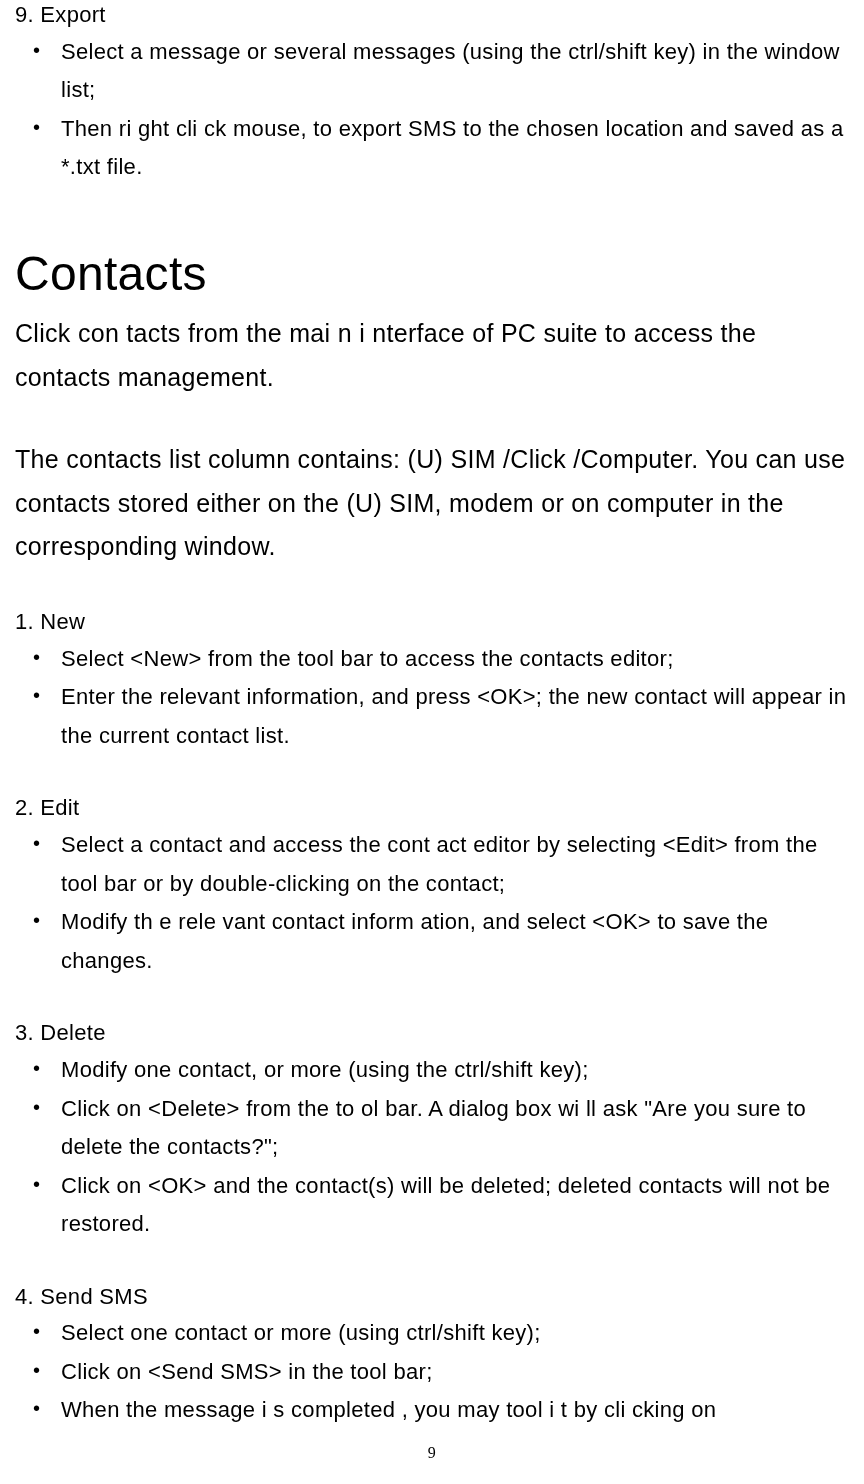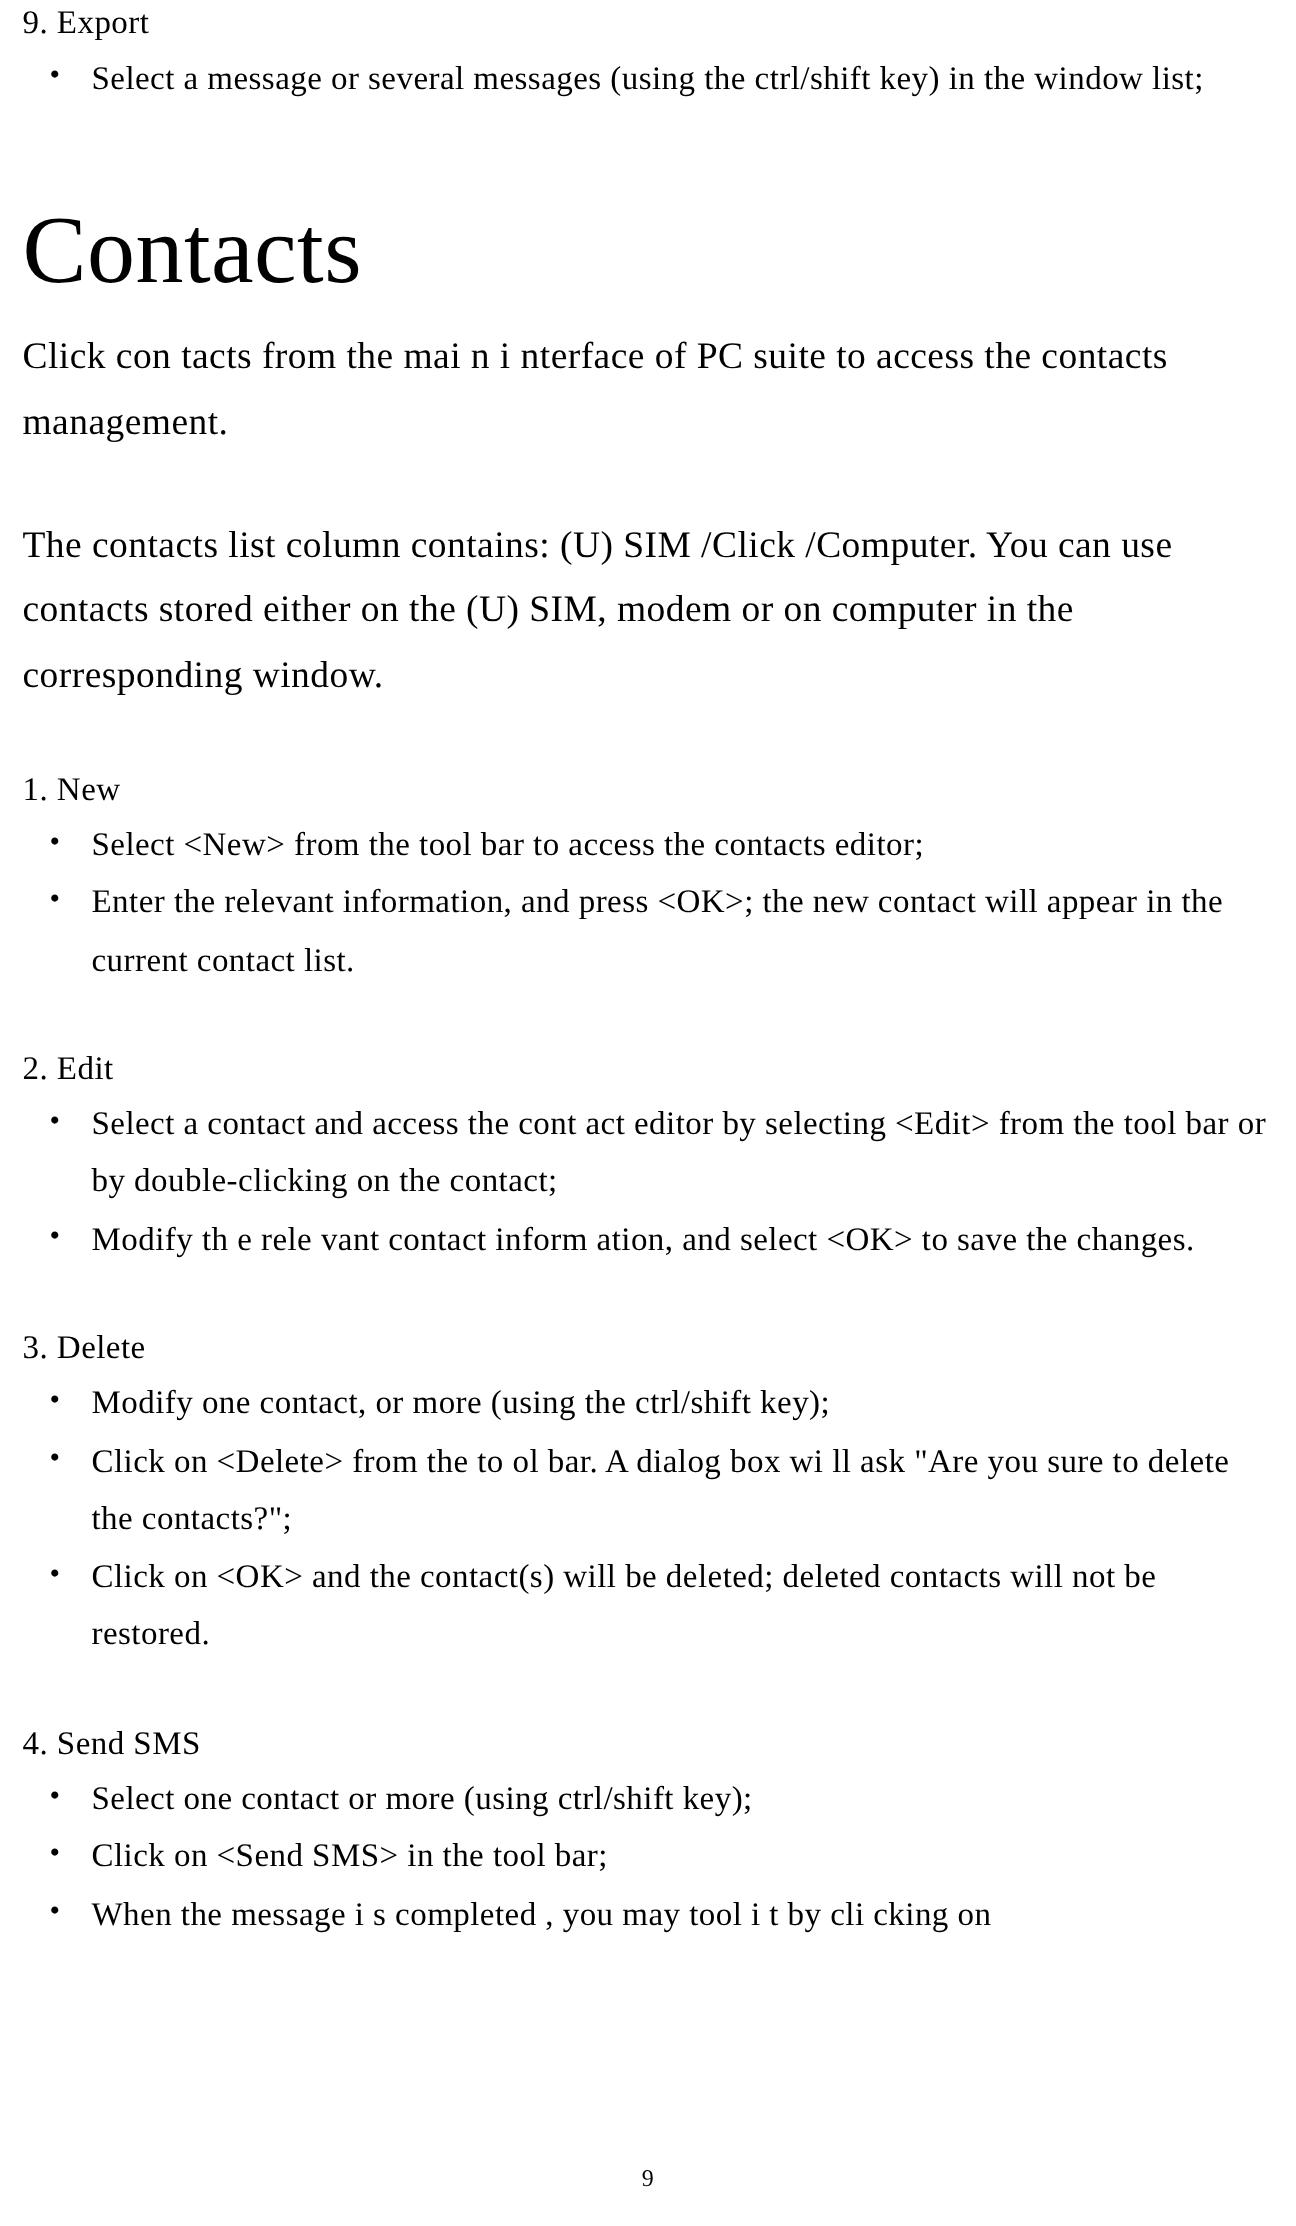--- a/index.html
+++ b/index.html
@@ -1,19 +1,18 @@
 <!DOCTYPE html>
 <html><head>
   <meta charset="utf-8">
   <style>
     * {
       margin: 0;
       padding: 0;
       box-sizing: border-box;
-      font-family: Liberation Serif, serif;
     }
     body {
       font-family: 'Century Gothic', 'Futura', 'Trebuchet MS', Arial, sans-serif;
       background: #ffffff;
       color: #000000;
       width: 864px;
       height: 1484px;
       padding: 0 15px 0 15px;
       position: relative;
       letter-spacing: 0.3px;
@@ -34,21 +33,21 @@
       padding-left: 24px;
       margin-bottom: 0;
     }
     .bullet-list li::before {
       content: "•";
       position: absolute;
       left: -4px;
       font-size: 20px;
     }
     .heading {
-      font-size: 64px;
+      font-size: 48px;
       font-weight: normal;
       margin-top: 58px;
       margin-bottom: 10px;
       line-height: 1.2;
     }
     .paragraph {
       font-size: 25px;
       line-height: 1.75;
       margin-bottom: 0;
     }
@@ -67,20 +66,21 @@
       font-size: 16px;
       font-family: 'Times New Roman', serif;
     }
   </style>
 </head>
 <body>
 
 <div class="section-number">9. Export</div>
 <ul class="bullet-list">
   <li>Select a message or several messages (using the ctrl/shift key) in the window list;</li>
+  <li>Then ri ght cli ck mouse,  to export SMS to the chosen location and saved as a *.txt file.</li>
 </ul>
 
 <h1 class="heading">Contacts</h1>
 <p class="paragraph">Click con tacts from the mai    n i nterface of PC suite to access the contacts management.</p>
 <div class="spacer-small"></div>
 <p class="paragraph">The contacts list column contains: (U) SIM /Click /Computer. You can use contacts stored either on the (U) SIM, modem or on computer in the corresponding window.</p>
 <div class="spacer-small"></div>
 
 <div class="section-number">1. New</div>
 <ul class="bullet-list">

